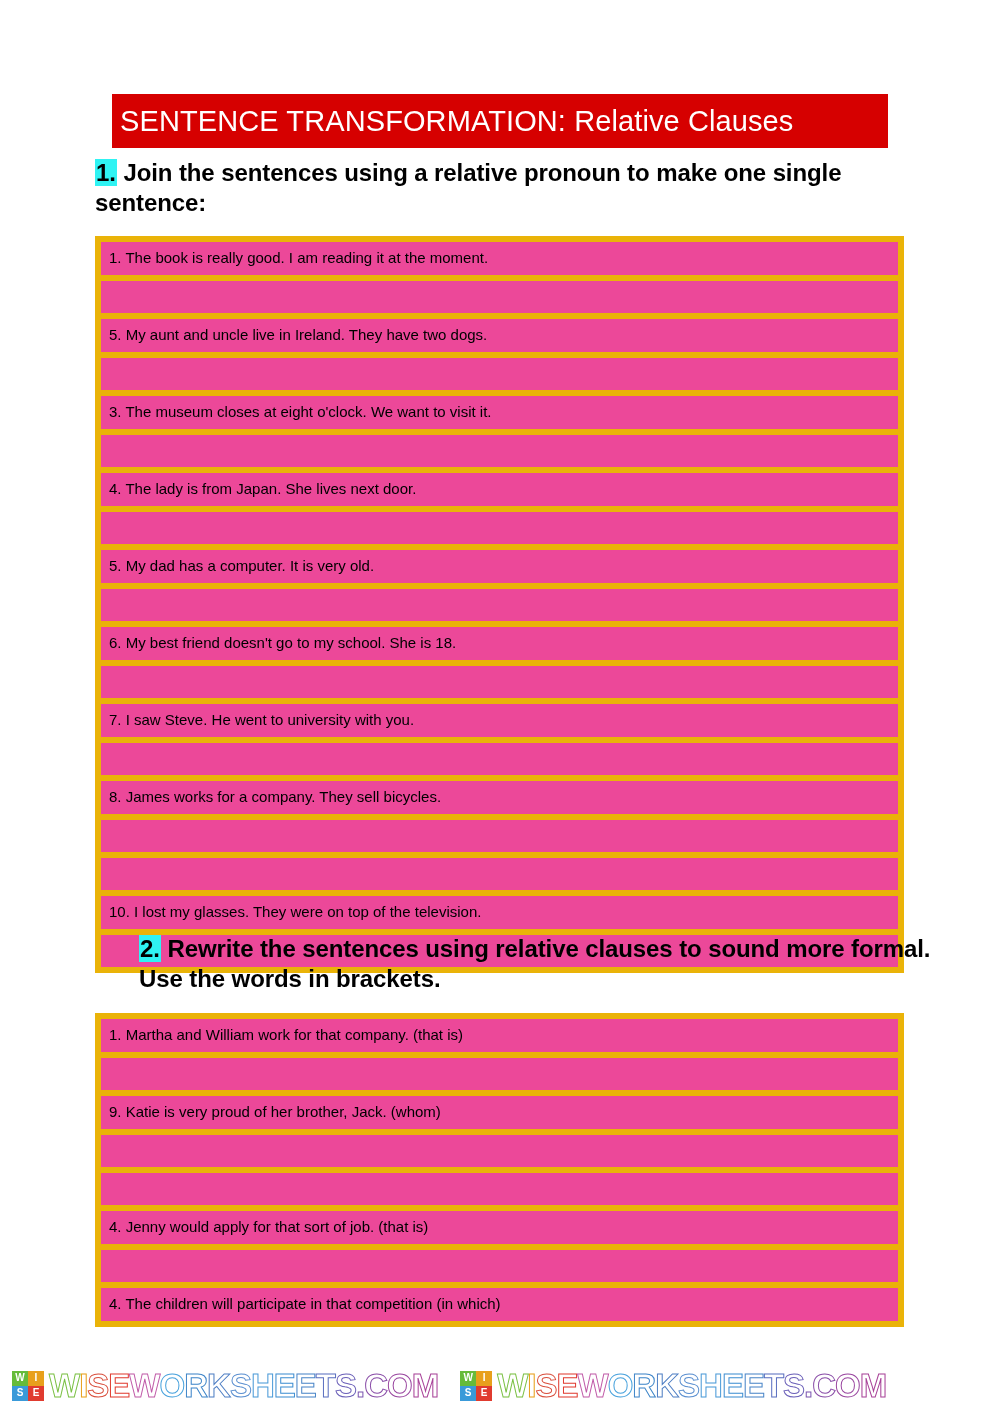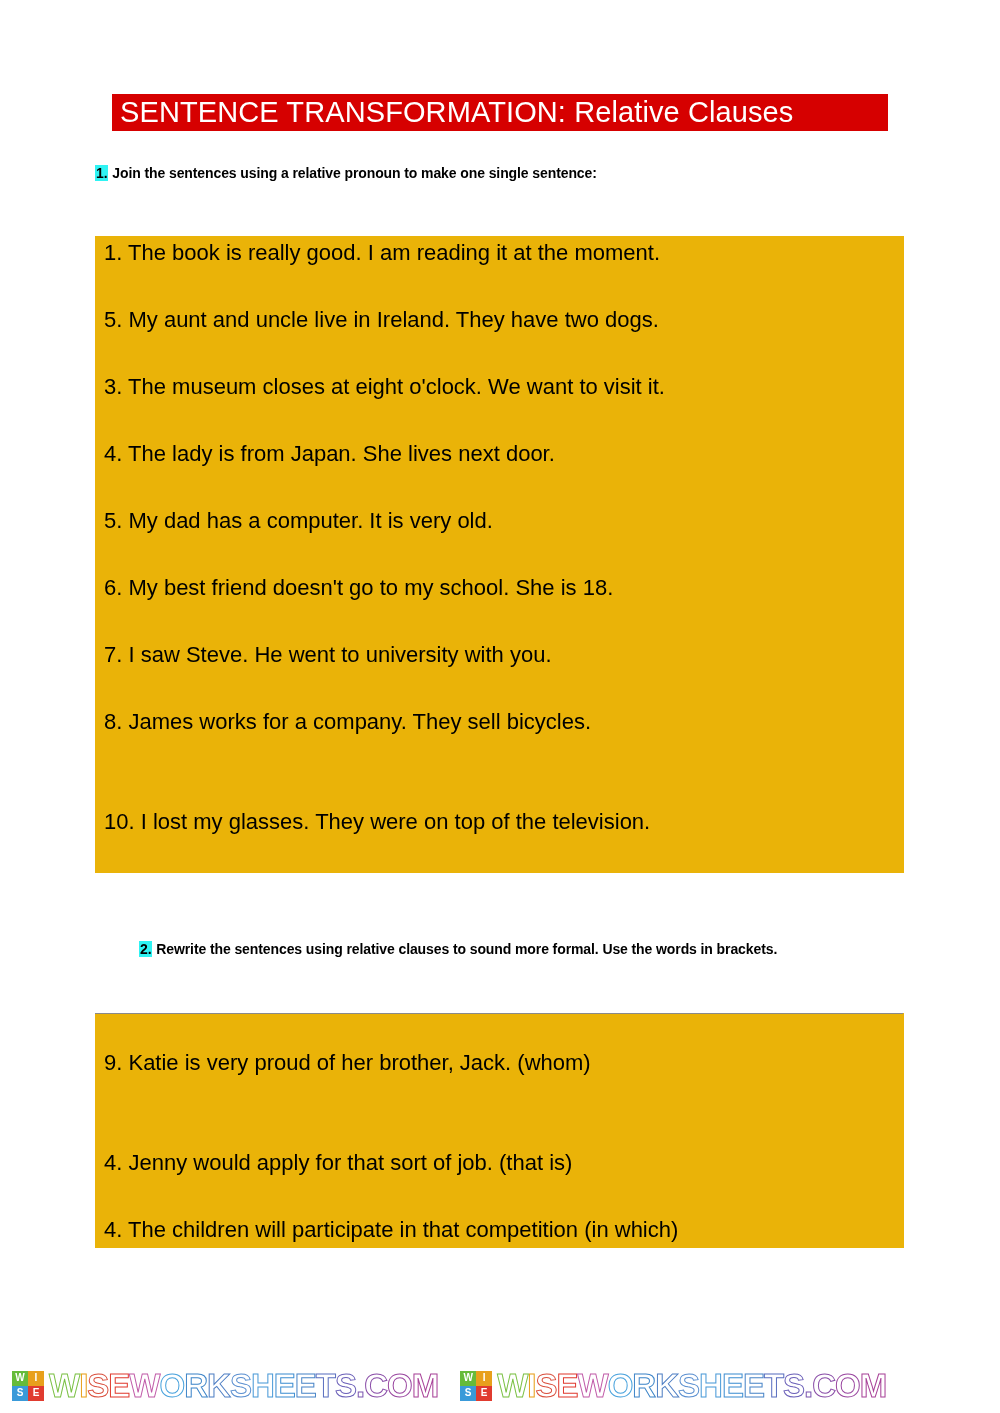--- a/index.html
+++ b/index.html
@@ -22,21 +22,21 @@
     height: 1413px;
     background: #ffffff;
   }
 
   
   .title-banner {
     position: absolute;
     left: 112px;
     top: 94px;
     width: 776px;
-    height: 37px;
+    height: 54px;
     background: #d60000;
     display: flex;
     align-items: center;
     box-sizing: border-box;
     padding: 0 8px;
   }
   .title-text {
     color: #ffffff;
     font-family: "Liberation Sans", sans-serif;
     font-size: 29px;
@@ -45,21 +45,21 @@
     white-space: nowrap;
     line-height: 1;
   }
 
   
   .section-heading {
     position: absolute;
     left: 95px;
     width: 800px;
     font-family: "Liberation Sans", sans-serif;
-    font-size: 14px;
+    font-size: 24px;
     font-weight: bold;
     color: #000000;
     line-height: 30px;
     letter-spacing: -0.1px;
   }
   #heading-1 { top: 158px; }
   #heading-2 { top: 934px; margin-left: 44px; }
 
   .hl-num {
     background: #2ff3f3;
@@ -72,28 +72,28 @@
     position: absolute;
     left: 95px;
     width: 809px;
     border-collapse: collapse;
     table-layout: fixed;
   }
   #table-1 { top: 236px; }
   #table-2 { top: 1013px; }
 
   .wstable td {
-    border: 1px solid #eab308;
+    border: 6px solid #eab308;
     padding: 0 0 0 8px;
     font-family: "Liberation Sans", sans-serif;
-    font-size: 22px;
+    font-size: 15px;
     color: #000000;
     vertical-align: middle;
     line-height: 1.1;
-    background: #eab308;
+    background: #ec4899;
   }
   .q-row td { height: 33px; }
   .a-row td { height: 32px; }
   .a-row td { border-top-color: #8a8a8a; }
 
   
   .footer {
     position: absolute;
     left: 0;
     top: 1358px;
@@ -246,20 +246,23 @@
     </tbody>
   </table>
 
   <div class="section-heading" id="heading-2">
     <span class="hl-num">2.</span>
     <span>Rewrite the sentences using relative clauses to sound more formal. Use the words in brackets.</span>
   </div>
 
   <table class="wstable" id="table-2">
     <tbody>
+      <tr class="q-row">
+          <td>1. Martha and William work for that company. (that is)</td>
+        </tr>
       <tr class="a-row">
           <td></td>
         </tr>
       <tr class="q-row">
           <td>9. Katie is very proud of her brother, Jack. (whom)</td>
         </tr>
       <tr class="a-row">
           <td></td>
         </tr>
       <tr class="a-row">

